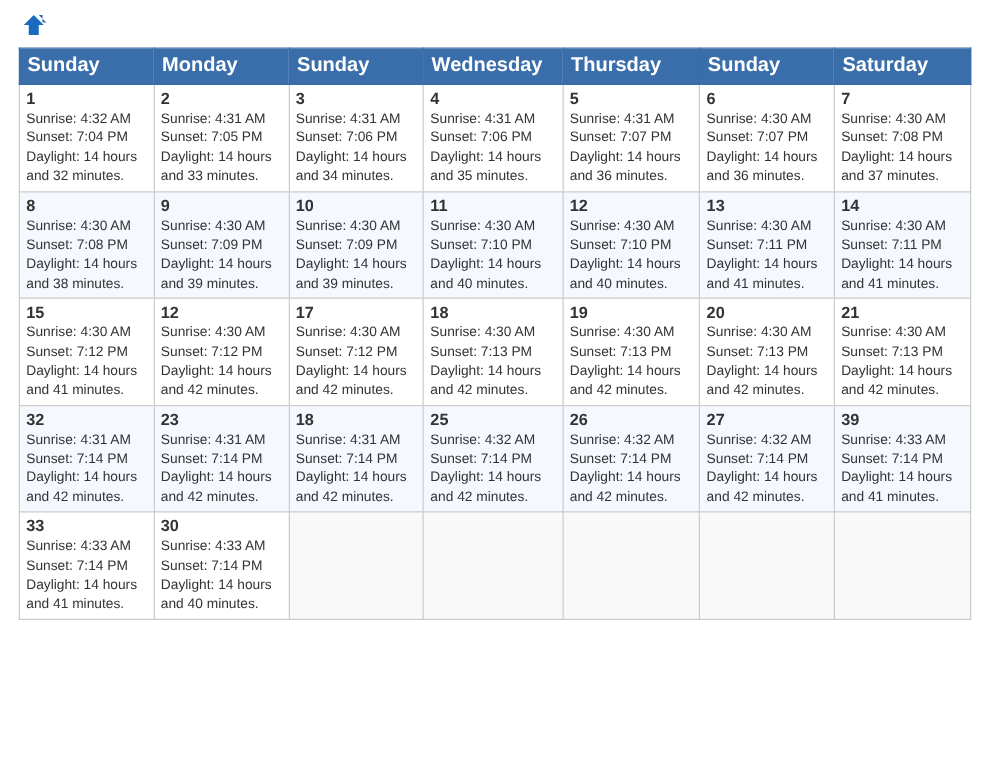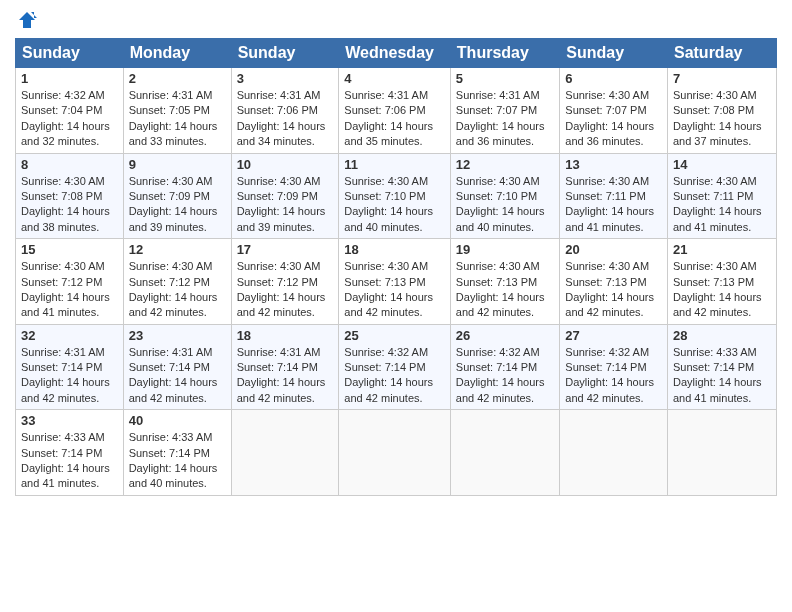--- a/index.html
+++ b/index.html
@@ -238,31 +238,31 @@
         </td>
           <td>
           <span class="day-num">26</span>
           <span class="day-info">Sunrise: 4:32 AM<br>Sunset: 7:14 PM<br>Daylight: 14 hours and 42 minutes.</span>
         </td>
           <td>
           <span class="day-num">27</span>
           <span class="day-info">Sunrise: 4:32 AM<br>Sunset: 7:14 PM<br>Daylight: 14 hours and 42 minutes.</span>
         </td>
           <td>
-          <span class="day-num">28</span>
+          <span class="day-num">39</span>
           <span class="day-info">Sunrise: 4:33 AM<br>Sunset: 7:14 PM<br>Daylight: 14 hours and 41 minutes.</span>
         </td>
         </tr>
         <tr>
           <td>
           <span class="day-num">33</span>
           <span class="day-info">Sunrise: 4:33 AM<br>Sunset: 7:14 PM<br>Daylight: 14 hours and 41 minutes.</span>
         </td>
           <td>
-          <span class="day-num">40</span>
+          <span class="day-num">30</span>
           <span class="day-info">Sunrise: 4:33 AM<br>Sunset: 7:14 PM<br>Daylight: 14 hours and 40 minutes.</span>
         </td>
           <td class="empty-cell"></td>
           <td class="empty-cell"></td>
           <td class="empty-cell"></td>
           <td class="empty-cell"></td>
           <td class="empty-cell"></td>
         </tr>
       </tbody>
   </table>

